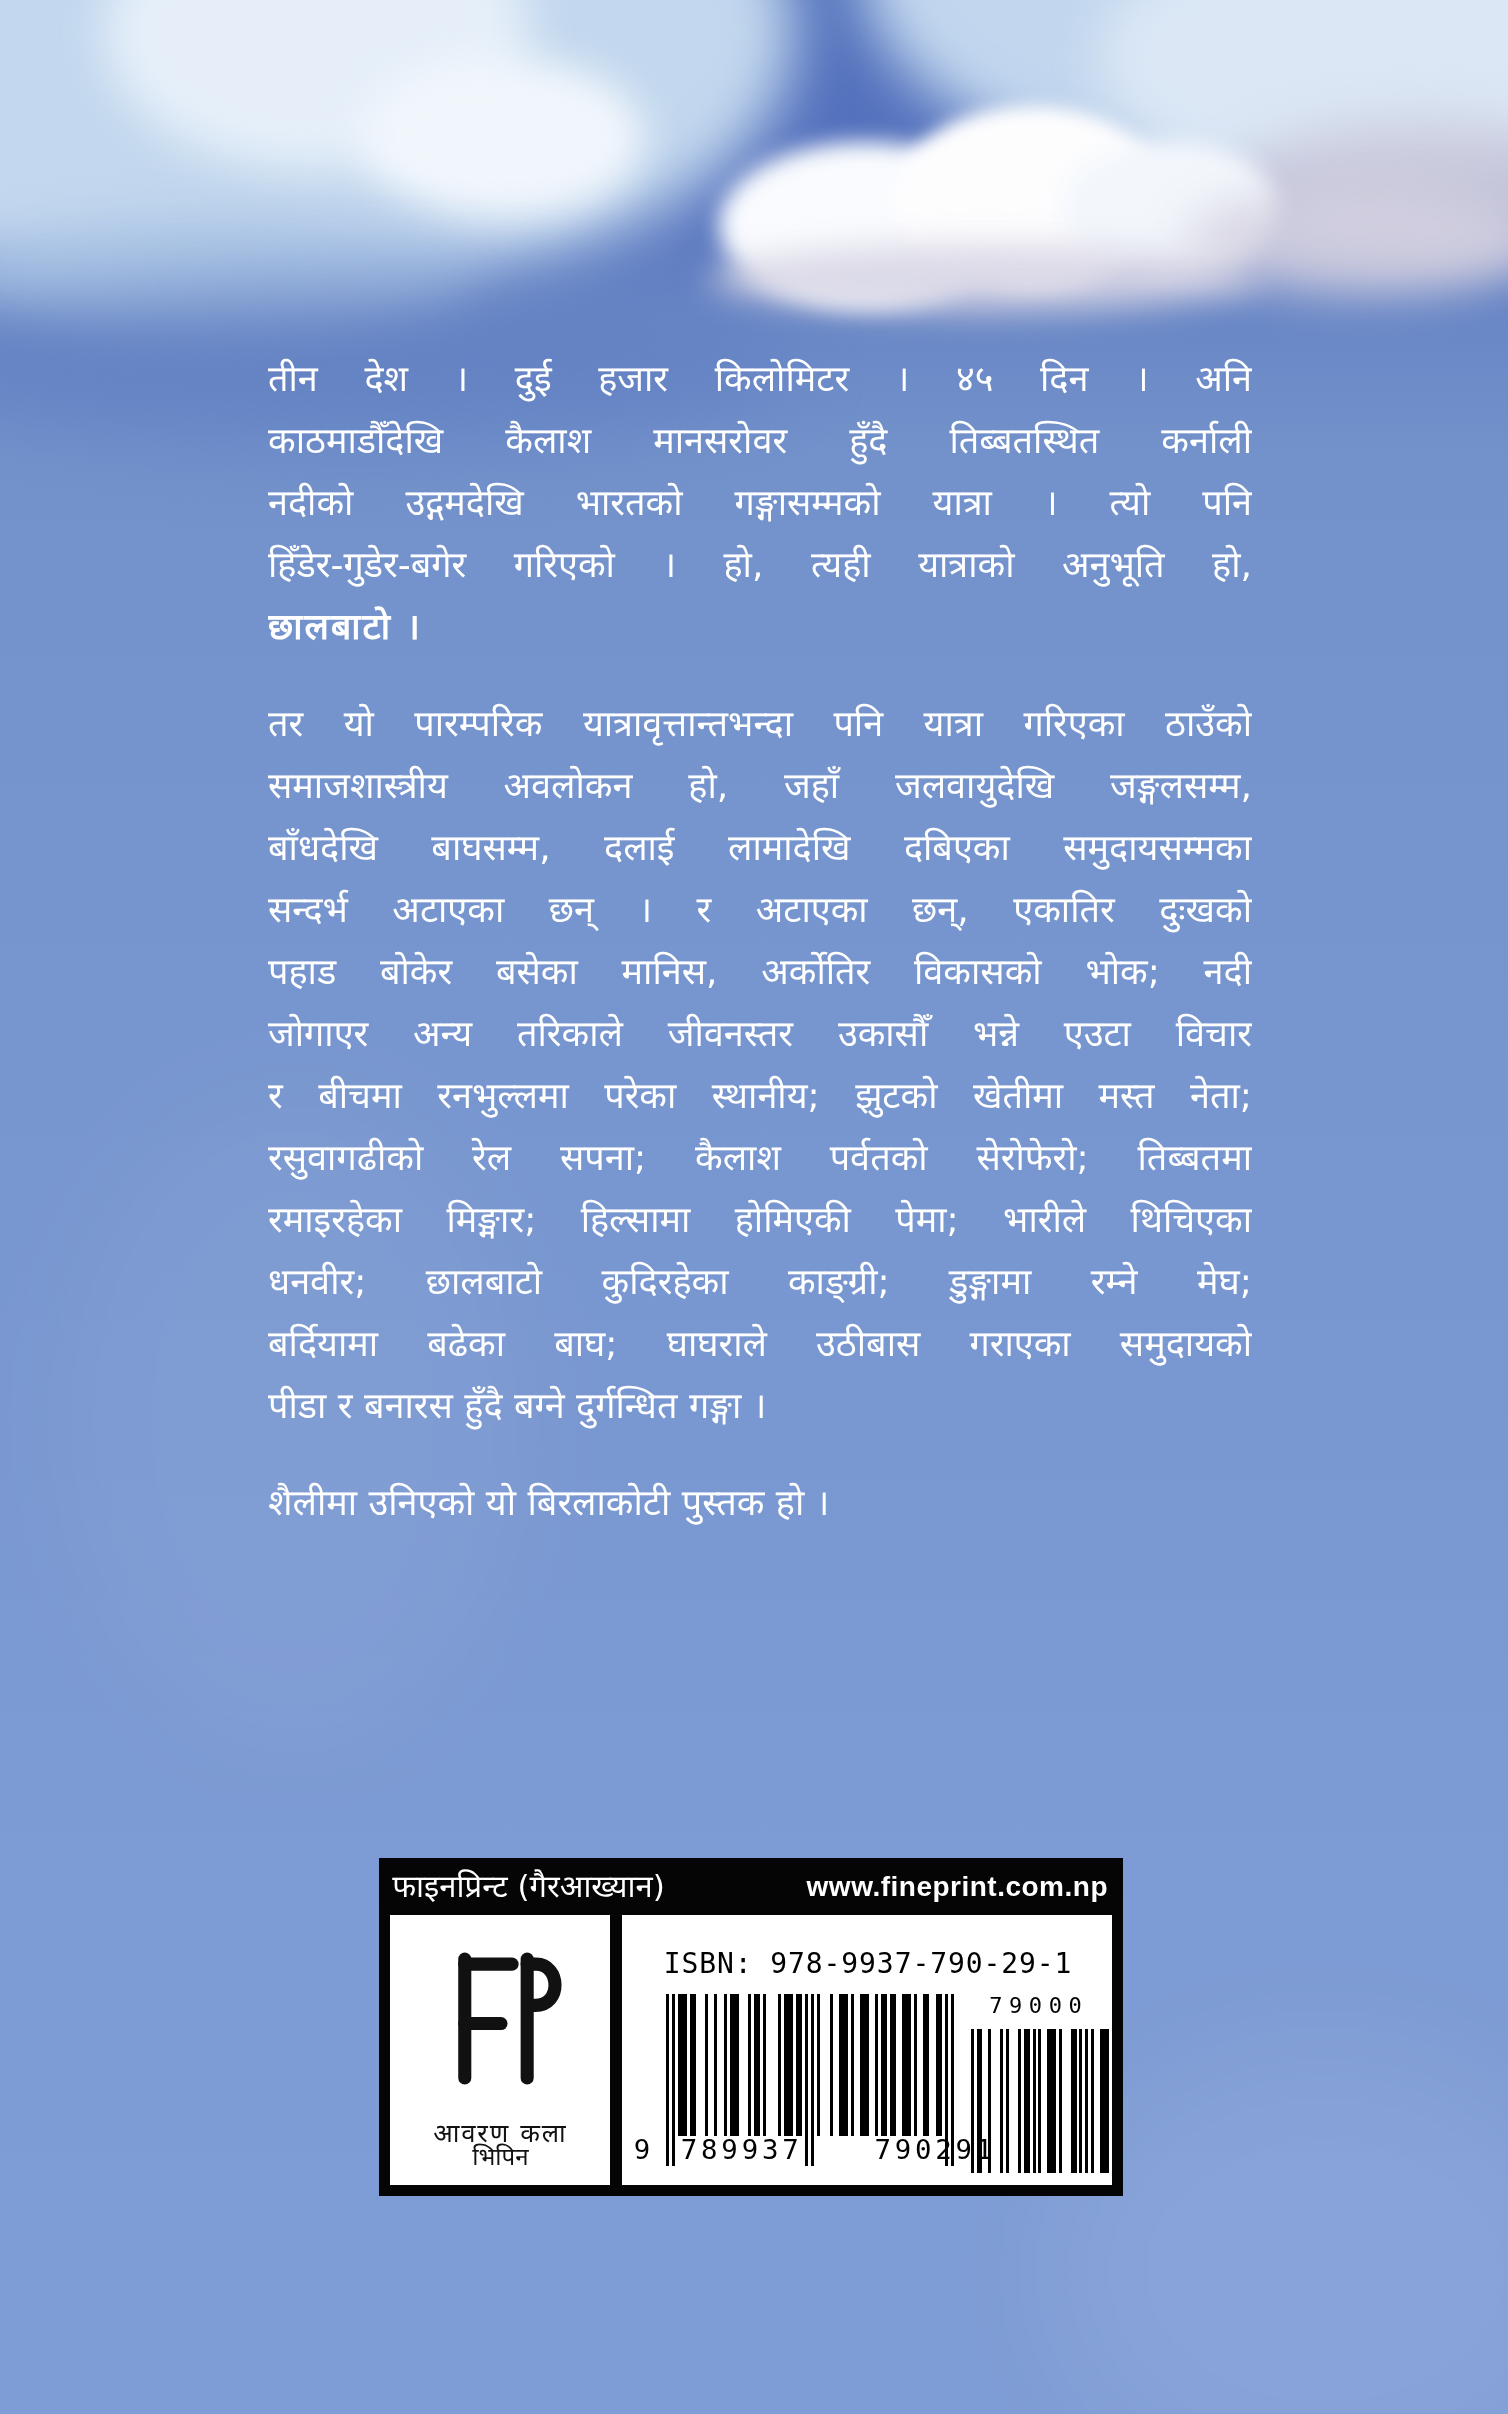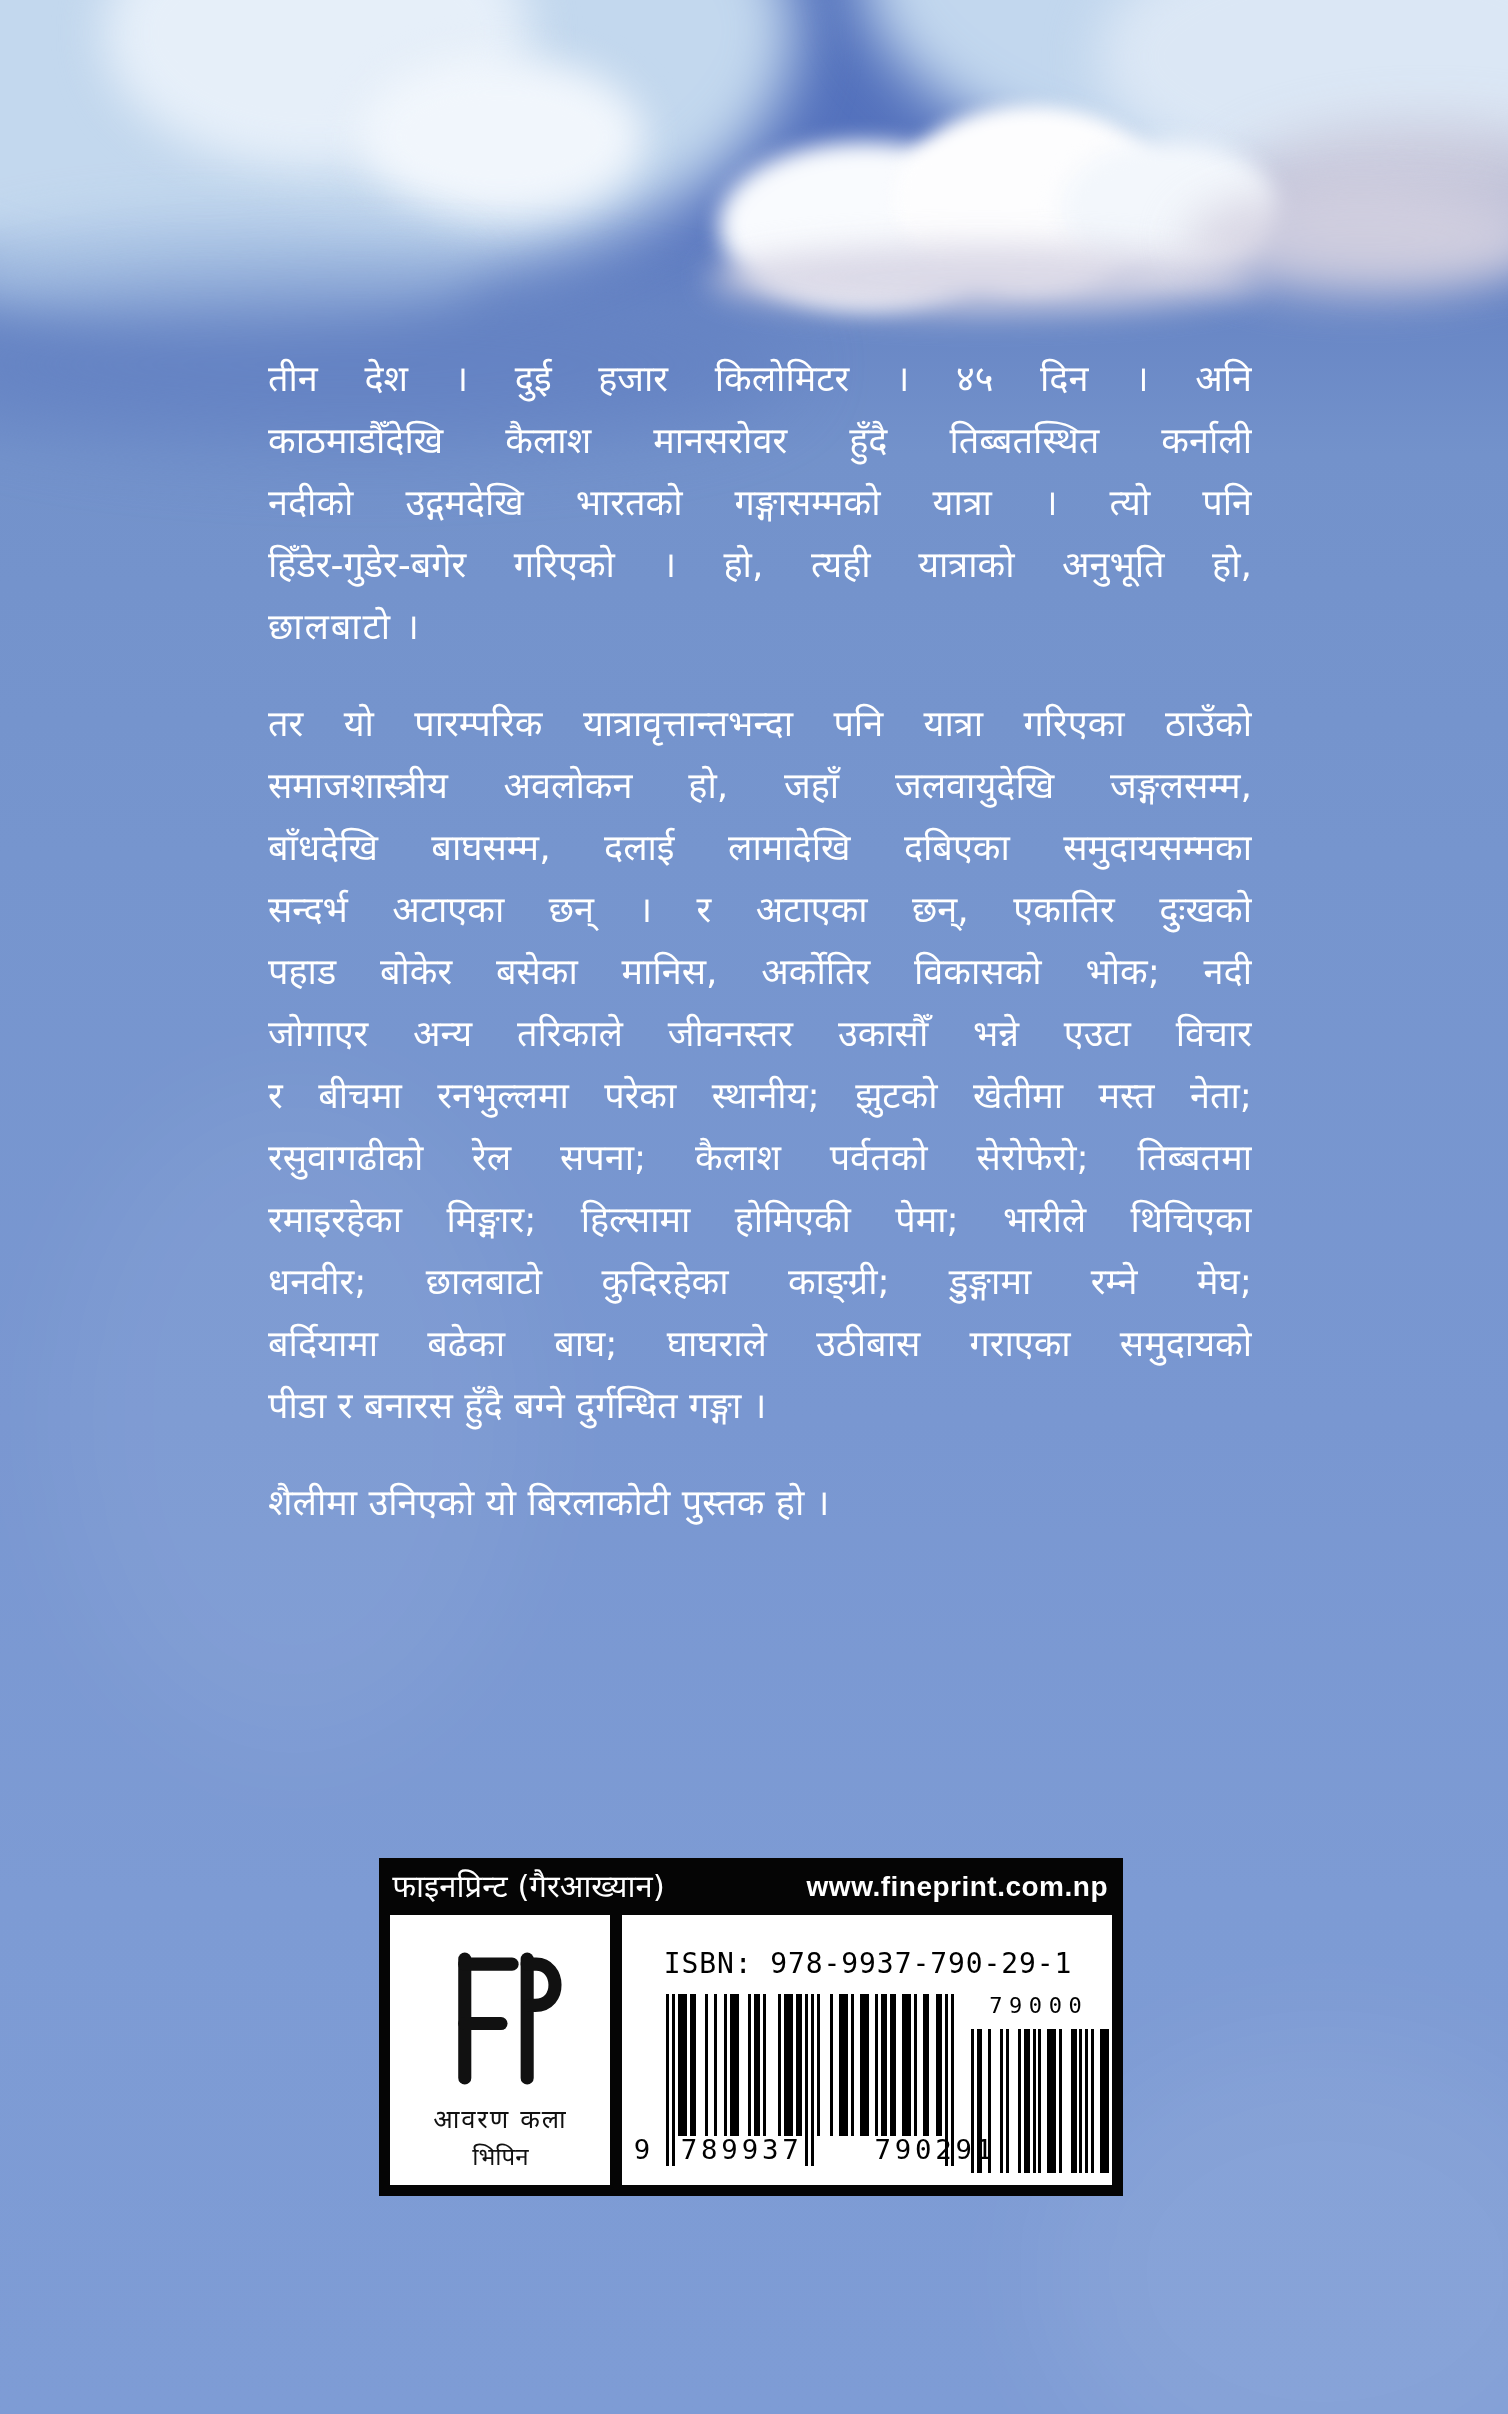--- a/index.html
+++ b/index.html
@@ -33,39 +33,39 @@
   .blurb{
     position:absolute;left:268px;top:348px;width:984px;
     color:#ffffff;font-size:36px;line-height:62px;
   }
   .paragraph{margin:0 0 35px 0;}
   .line{
     height:62px;overflow:hidden;
     text-align:justify;text-align-last:justify;
   }
   .line.last{text-align-last:left;}
-  .line.title-line{letter-spacing:1.9px;font-weight:normal;}
+  .line.title-line{letter-spacing:1.9px;font-weight:bold;}
 
   .pub-box{
     position:absolute;left:379px;top:1858px;width:744px;height:338px;
     background:#050505;box-sizing:border-box;
   }
   .pub-header{
     height:57px;display:flex;align-items:center;justify-content:space-between;
     padding:0 15px 0 13.2px;color:#ffffff;
   }
   .pub-imprint{font-size:31px;line-height:57px;}
   .pub-site{font-family:Liberation Sans, sans-serif;font-weight:bold;font-size:28px;letter-spacing:0.5px;}
   .pub-body{display:flex;gap:11.4px;padding:0 11.4px 11.4px 11.4px;height:270px;box-sizing:content-box;}
   .pub-left{
     width:220px;background:#ffffff;position:relative;
     display:flex;flex-direction:column;align-items:center;
   }
   .fp-logo{margin-top:28px;}
-  .cover-art-label{position:absolute;bottom:49px;font-size:25.6px;color:#111;letter-spacing:1.9px;margin-top:12px;}
+  .cover-art-label{position:absolute;bottom:35px;font-size:25.6px;color:#111;letter-spacing:1.9px;margin-top:12px;}
   .cover-artist{position:absolute;bottom:13.2px;font-size:24px;color:#111;}
   .pub-right{flex:1;background:#ffffff;position:relative;font-family:"DejaVu Sans Mono",monospace;color:#000;}
   .isbn-line{position:absolute;left:42px;top:32px;font-size:28px;letter-spacing:0.9px;white-space:nowrap;}
   .barcode-main{position:absolute;left:44px;top:79px;width:290px;height:178px;}
   .bar{position:absolute;top:0;background:#000;}
   .digits-row{position:absolute;top:138px;left:-32px;width:324px;height:38px;font-size:27.4px;}
   .d-first{position:absolute;left:0;top:1.9px;}
   .d-left{position:absolute;left:47px;width:121px;top:1.9px;text-align:center;letter-spacing:3.8px;}
   .d-right{position:absolute;left:193px;width:123px;top:1.9px;text-align:center;letter-spacing:3.8px;margin-left:47px;}
   .barcode-addon{position:absolute;left:346px;top:114px;width:142px;height:144px;}

